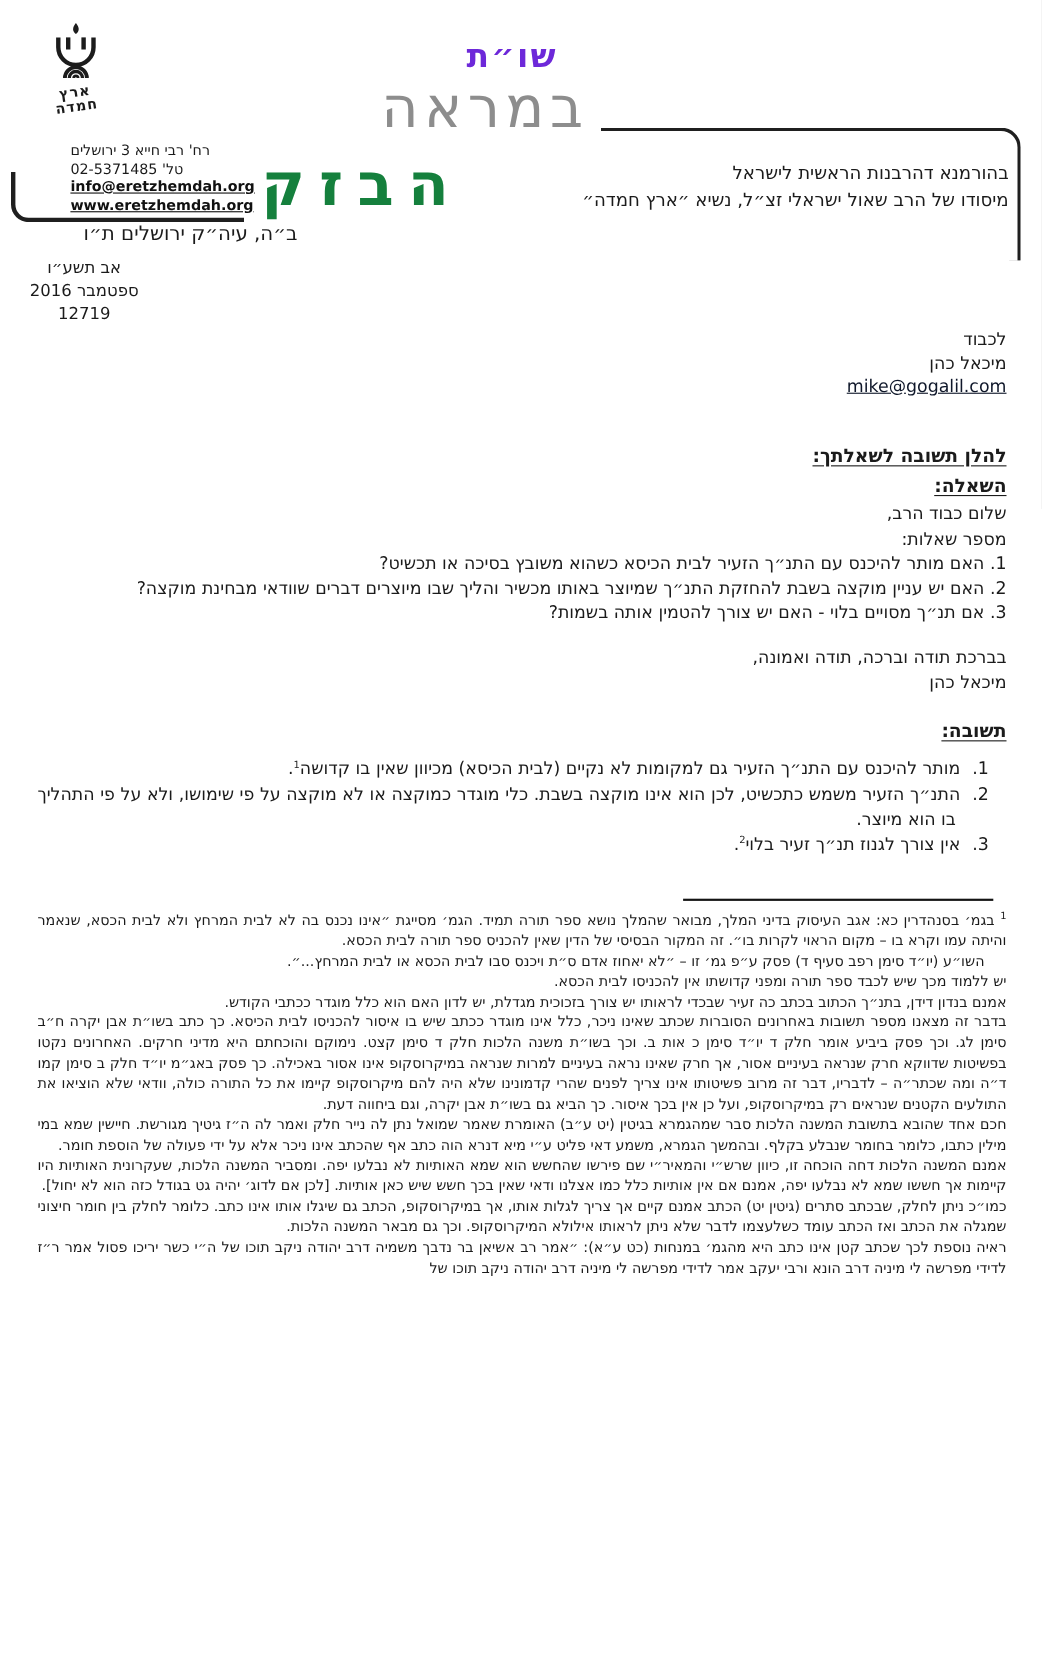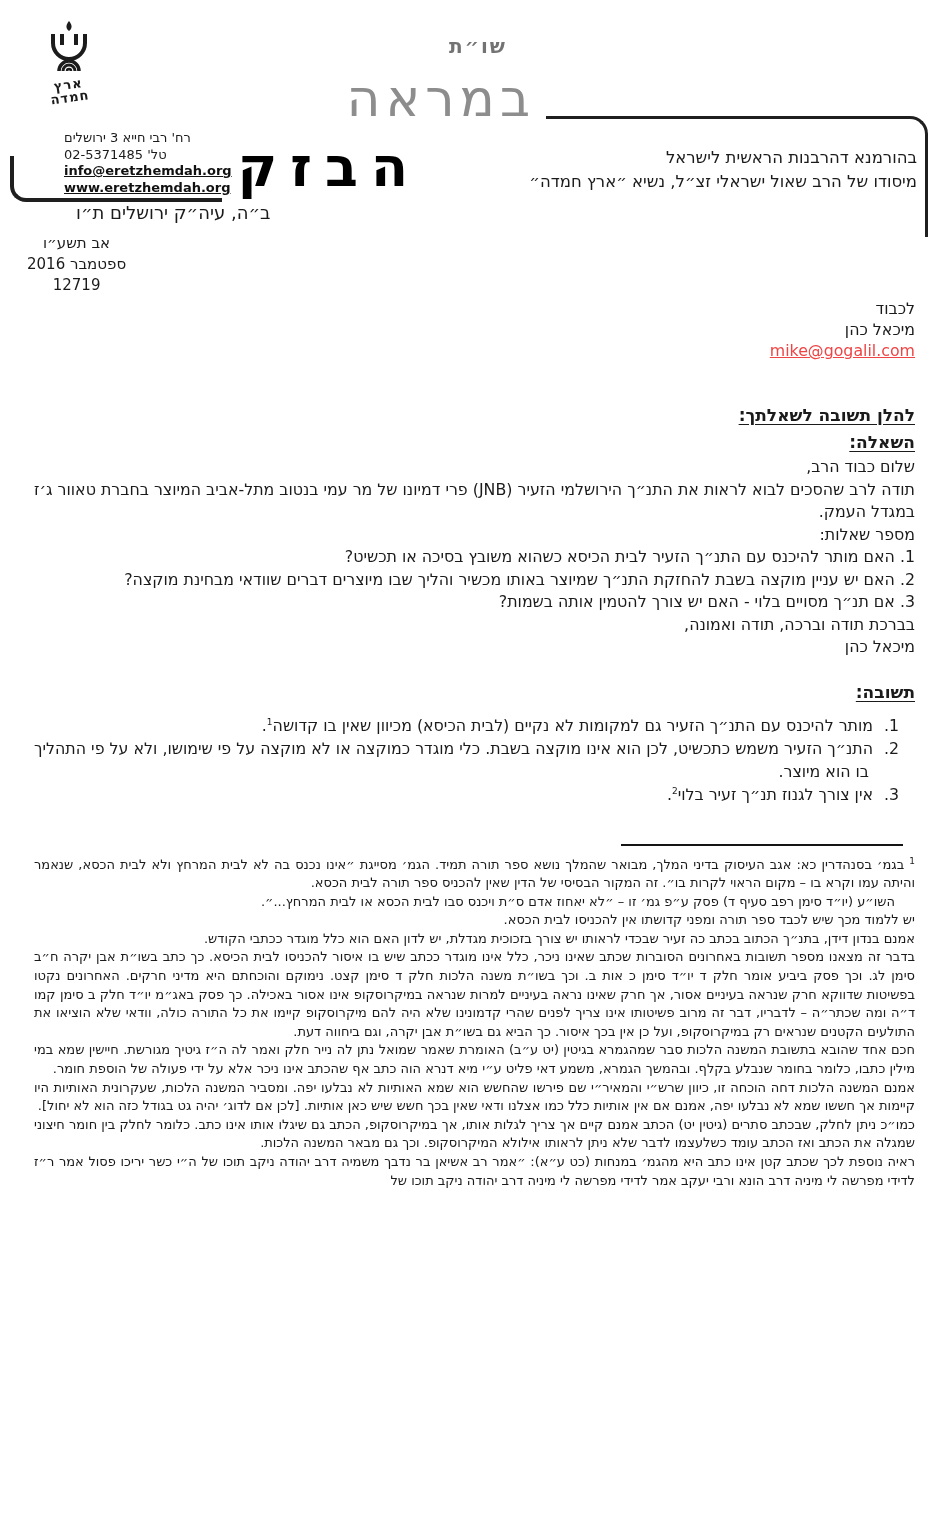--- a/index.html
+++ b/index.html
@@ -9,37 +9,37 @@
   }
   
   .logo{position:absolute;top:20px;left:28px;width:82px;text-align:center;}
   .logo svg{display:block;margin:0 auto;}
   .logo-caption{font-weight:bold;font-size:13px;line-height:13px;letter-spacing:1px;transform:rotate(-8deg);}
   .contact{position:absolute;top:130px;left:64px;direction:rtl;text-align:left;font-size:13px;line-height:16.5px;}
   .contact .link{font-weight:bold;text-decoration:underline;color:#111;}
   .bracket-left{position:absolute;top:156px;left:10px;width:208px;height:42px;
     border-left:4px solid #1f1f1f;border-bottom:4px solid #1f1f1f;border-radius:0 0 0 16px;}
   .bh-line{position:absolute;top:202px;left:76px;direction:rtl;font-size:18px;}
-  .m-shut{position:absolute;top:34px;right:440px;font-size:20px;font-weight:bold;color:#737373;letter-spacing:2px;}
+  .m-shut{position:absolute;top:34px;right:440px;font-size:30px;font-weight:bold;color:#6d28d9;letter-spacing:2px;}
   .m-word1{position:absolute;top:68px;right:412px;font-size:52px;font-weight:normal;color:#8d8d8d;letter-spacing:5px;}
-  .m-word2{position:absolute;top:136px;right:526px;font-size:54px;font-weight:bold;color:#000000;letter-spacing:13px;}
+  .m-word2{position:absolute;top:136px;right:526px;font-size:54px;font-weight:bold;color:#15803d;letter-spacing:13px;}
   .bracket-right{position:absolute;top:116px;left:546px;width:379px;height:118px;
     border-top:3px solid #1f1f1f;border-right:3px solid #1f1f1f;border-radius:0 18px 0 0;}
   .subtitle{position:absolute;top:146px;right:30px;direction:rtl;text-align:right;font-size:16.5px;line-height:24px;}
   .dateblock{position:absolute;top:233px;left:27px;direction:rtl;text-align:center;font-size:15px;line-height:21px;}
   
   .content{position:absolute;top:298px;left:0;right:0;padding:0 32px 0 34px;direction:rtl;
     font-size:15.8px;line-height:22.5px;text-align:right;}
   .addressee{margin-bottom:41px;line-height:21px;}
-  .addressee .link{text-decoration:underline;color:#ef4444;}
+  .addressee .link{text-decoration:underline;color:#0f172a;}
   .hd{font-size:17px;font-weight:bold;text-decoration:underline;text-underline-offset:3px;line-height:27px;}
   .q-block{}
   .just{text-align:justify;}
   .q-item{padding-right:18px;text-indent:-18px;text-align:justify;}
-  .closing{margin-top:0;}
+  .closing{margin-top:18px;}
   .ans-head{margin-top:20px;}
   .answers{margin-top:8px;line-height:23px;}
   .ans-item{padding-right:46px;text-indent:-30px;text-align:justify;}
   .ans-num{display:inline-block;min-width:16px;text-indent:0;margin-left:10px;}
   sup{font-size:9px;line-height:0;}
   .fn-sep{width:282px;border:0;border-top:2px solid #141414;margin:38px 12px 0 auto;}
   .footnotes{margin-top:10px;font-size:13px;line-height:18.6px;text-align:justify;}
   .fn-p{margin:0;}
   .fn-p.indent{text-indent:20px;}
 </style>
@@ -94,21 +94,20 @@
       <div>לכבוד</div>
       <div>מיכאל כהן</div>
       <div><span class="link">mike@gogalil.com</span></div>
     </div>
 
     <div class="hd">להלן תשובה לשאלתך:</div>
     <div class="hd">השאלה:</div>
 
     <div class="q-block">
       <div>שלום כבוד הרב,</div>
-      <div class="just">תודה לרב שהסכים לבוא לראות את התנ״ך הירושלמי הזעיר (JNB) פרי דמיונו של מר עמי בנטוב מתל-אביב המיוצר בחברת טאוור ג׳ז במגדל העמק.</div>
       <div>מספר שאלות:</div>
       <div class="q-item">1. האם מותר להיכנס עם התנ״ך הזעיר לבית הכיסא כשהוא משובץ בסיכה או תכשיט?</div>
       <div class="q-item">2. האם יש עניין מוקצה בשבת להחזקת התנ״ך שמיוצר באותו מכשיר והליך שבו מיוצרים דברים שוודאי מבחינת מוקצה?</div>
       <div class="q-item">3. אם תנ״ך מסויים בלוי - האם יש צורך להטמין אותה בשמות?</div>
     </div>
 
     <div class="closing">
       <div>בברכת תודה וברכה, תודה ואמונה,</div>
       <div>מיכאל כהן</div>
     </div>

